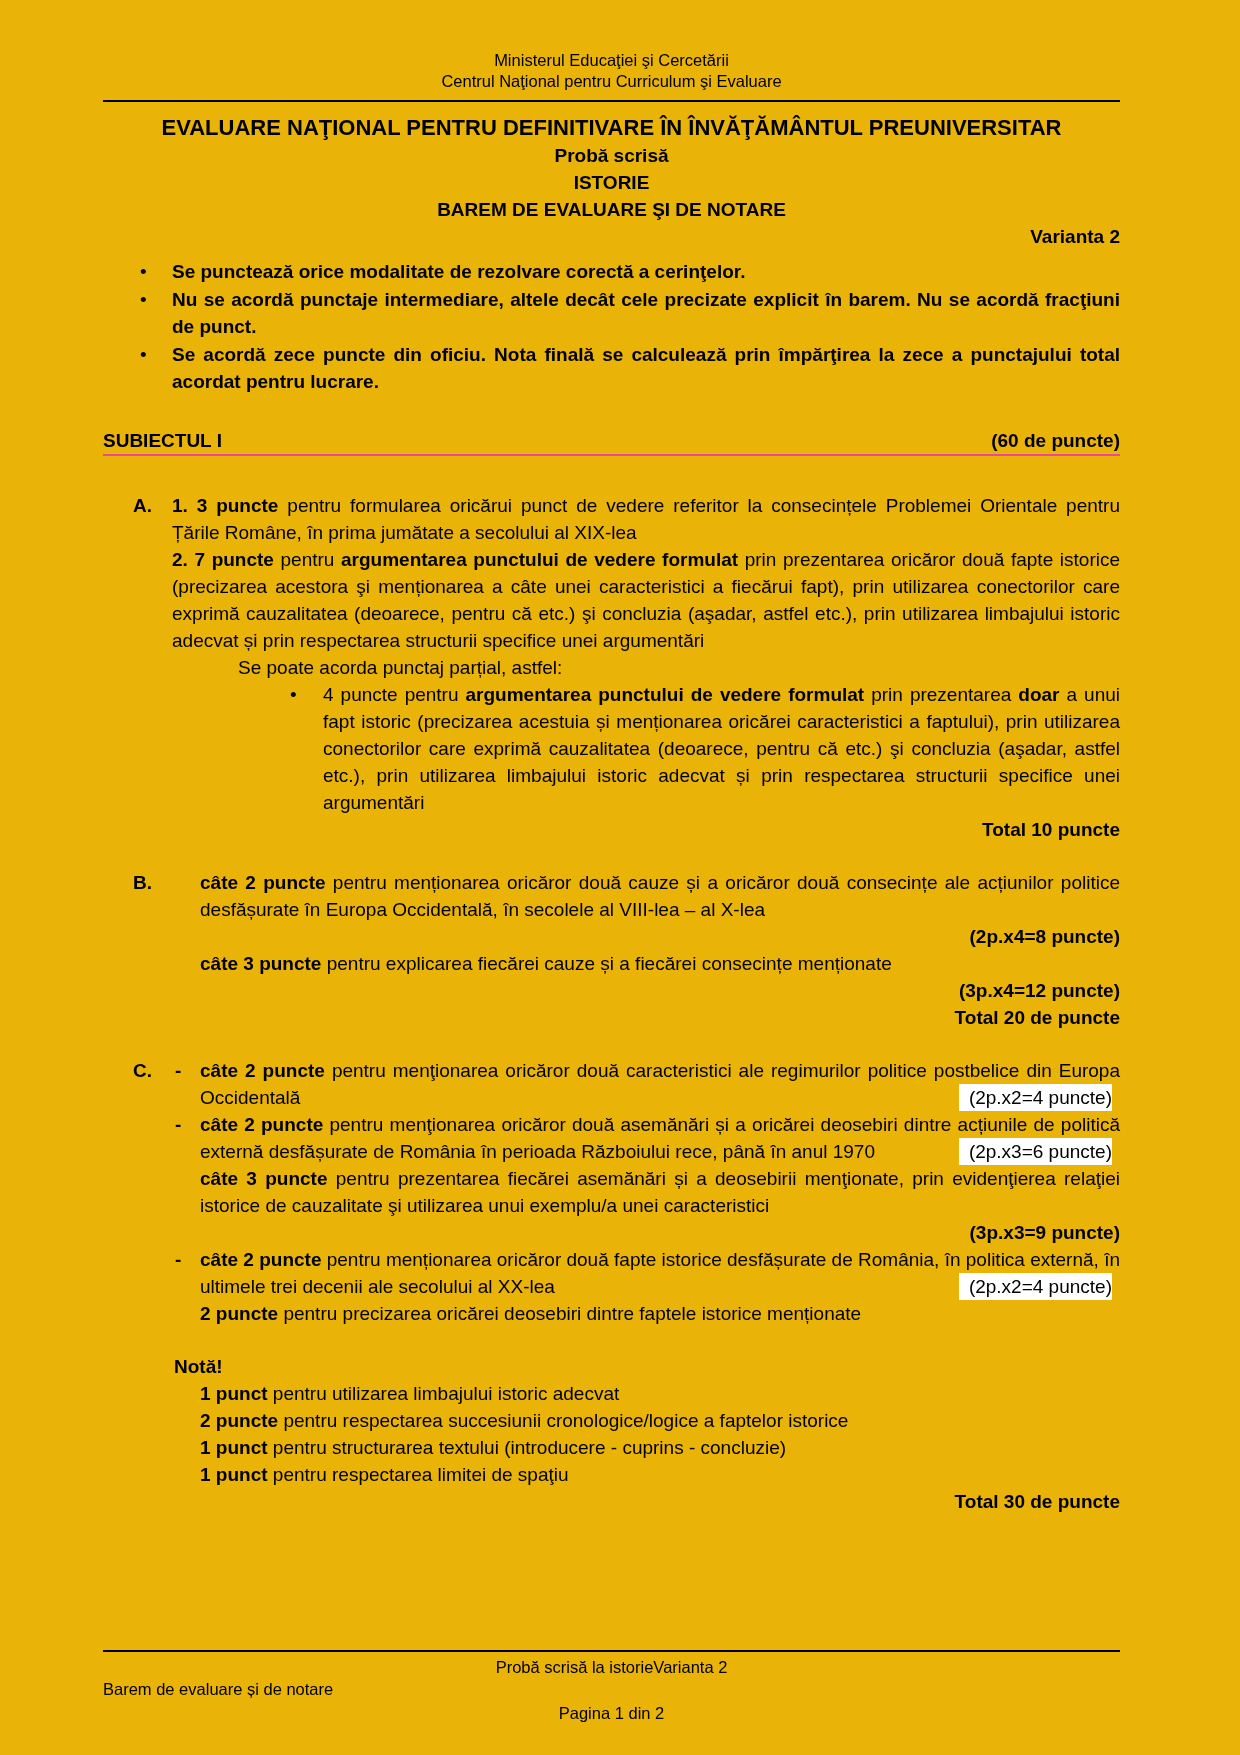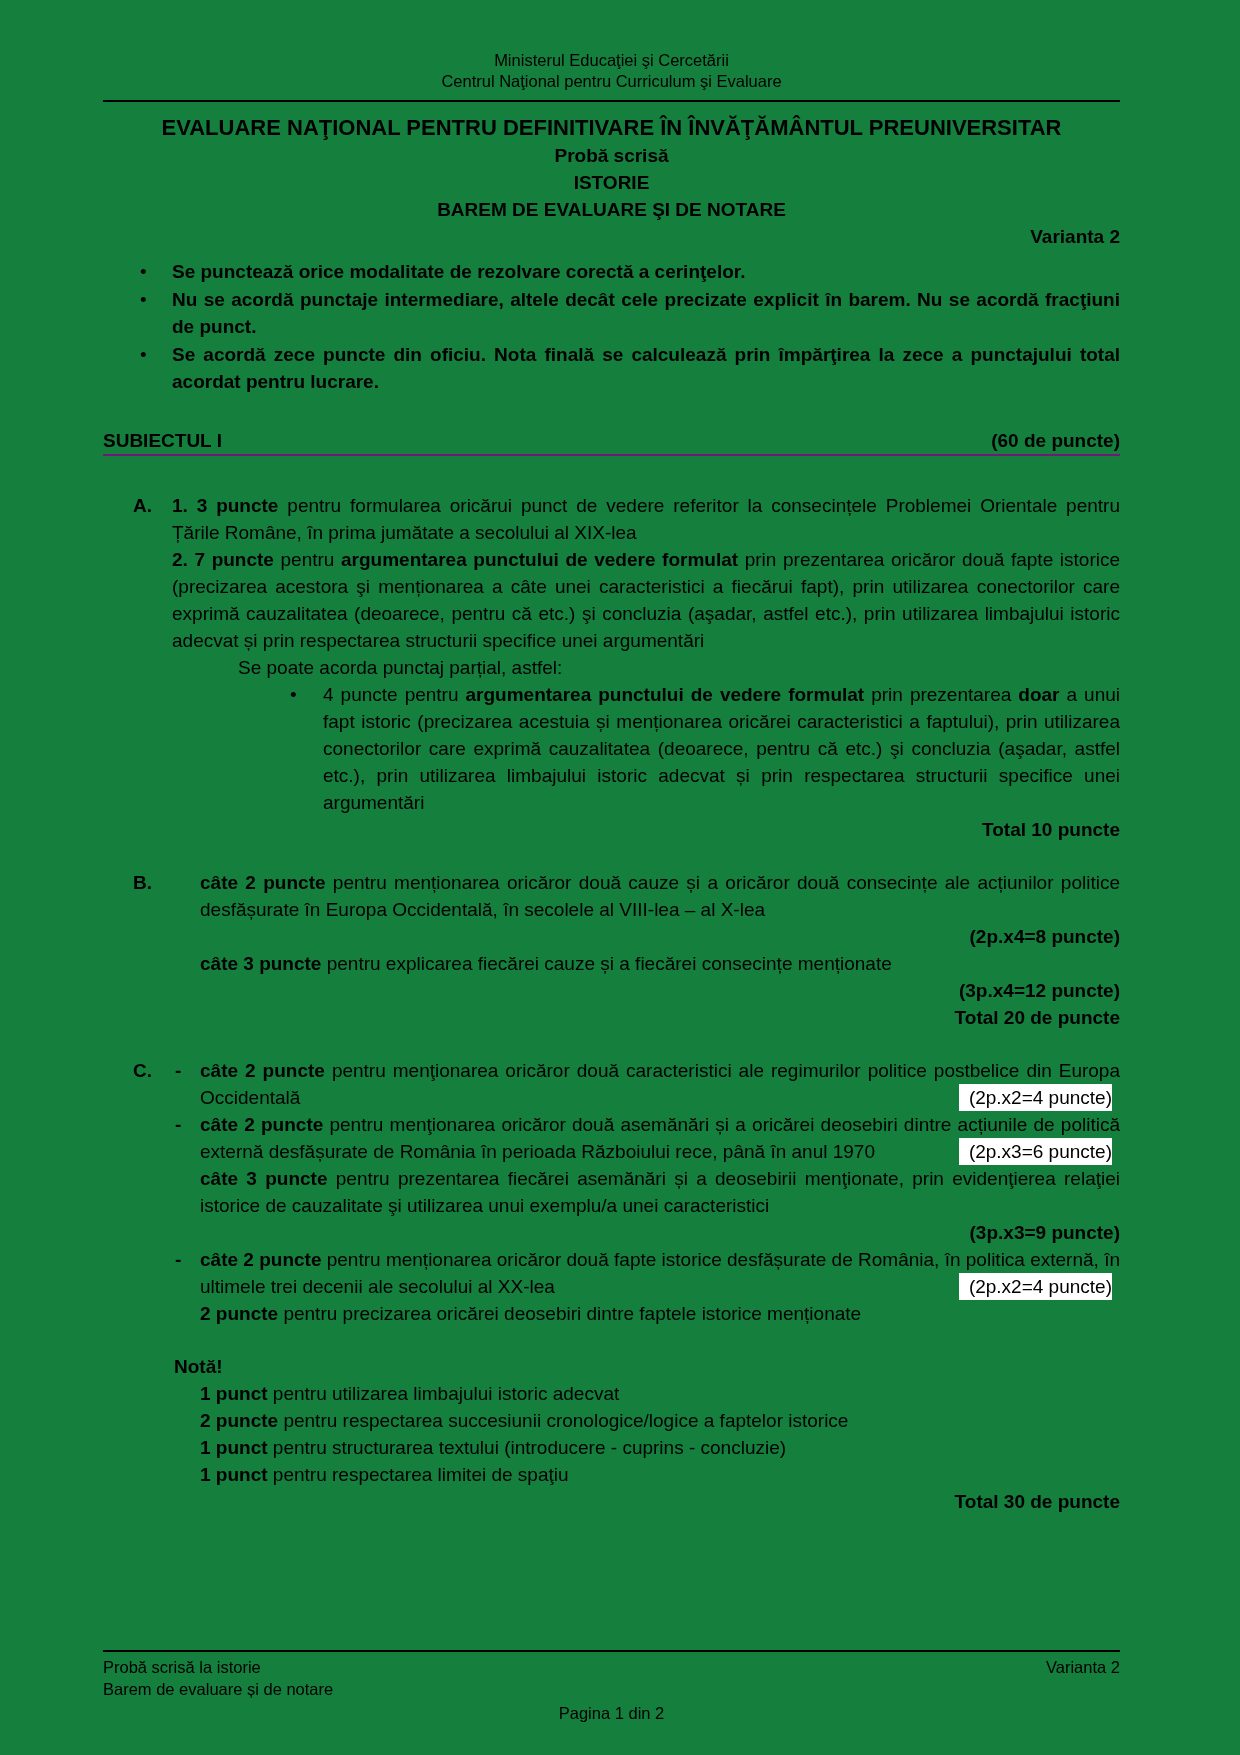--- a/index.html
+++ b/index.html
@@ -4,21 +4,21 @@
 <style>
   html, body {
     margin: 0; padding: 0;
     background: #ffffff;
     font-family: "Liberation Sans", sans-serif;
     color: #000000;
   }
   .page {
     position: relative;
     width: 1240px; height: 1755px;
-    background: #15803d;
+    background: #eab308;
     overflow: hidden;
   }
   .content {
     position: absolute;
     left: 103px; top: 0;
     width: 1017px;
   }
   
   .org-header { padding-top: 50px; text-align: center; font-size: 16.5px; line-height: 21px; }
   .header-rule { border-bottom: 2px solid #000; margin-top: 8px; }
@@ -28,21 +28,21 @@
   .title-sub  { font-size: 19px; line-height: 27px; }
   .variant-line { text-align: right; font-weight: bold; font-size: 19px; line-height: 27px; }
   
   .rules { margin-top: 8px; font-weight: bold; font-size: 19px; line-height: 27.5px; }
   .rule-item { position: relative; padding-left: 69px; text-align: justify; }
   .rule-bullet { position: absolute; left: 37px; top: 0; font-weight: normal; }
   
   .subject-heading {
     display: flex; justify-content: space-between;
     font-weight: bold; font-size: 19px; line-height: 25px;
-    border-bottom: 2px solid #701a75; padding-bottom: 1px;
+    border-bottom: 2px solid #ec4899; padding-bottom: 1px;
     margin-top: 32px;
   }
   
   .sec { position: relative; font-size: 19px; line-height: 27px; }
   .sec-label { position: absolute; left: 30px; top: 0; font-weight: bold; }
   .sec-a { padding-left: 69px; margin-top: 36px; }
   .sec-b, .sec-c { padding-left: 97px; margin-top: 26px; }
   .para { text-align: justify; }
   .partial-note { margin-left: 66px; }
   .a-bullet { position: relative; padding-left: 151px; text-align: justify; }
@@ -55,21 +55,21 @@
   
   .nota { margin-top: 26px; padding-left: 65px; font-size: 19px; line-height: 27px; }
   .nota-title { font-weight: bold; margin-left: 6px; }
   .nota-item { padding-left: 32px; }
   
   .footer {
     position: absolute; left: 103px; top: 1650px; width: 1017px;
     font-size: 16.5px; line-height: 22px;
   }
   .footer-rule { border-top: 2px solid #000; margin-bottom: 4px; }
-  .footer-row { display: flex; justify-content: space-between; }
+  .footer-row { display: flex; justify-content: center; }
   .footer-page { text-align: center; margin-top: 2px; }
   .b { font-weight: bold; }
   .i { }
 </style>
 </head>
 <body>
 
 <div class="page">
   <div class="content">
 

